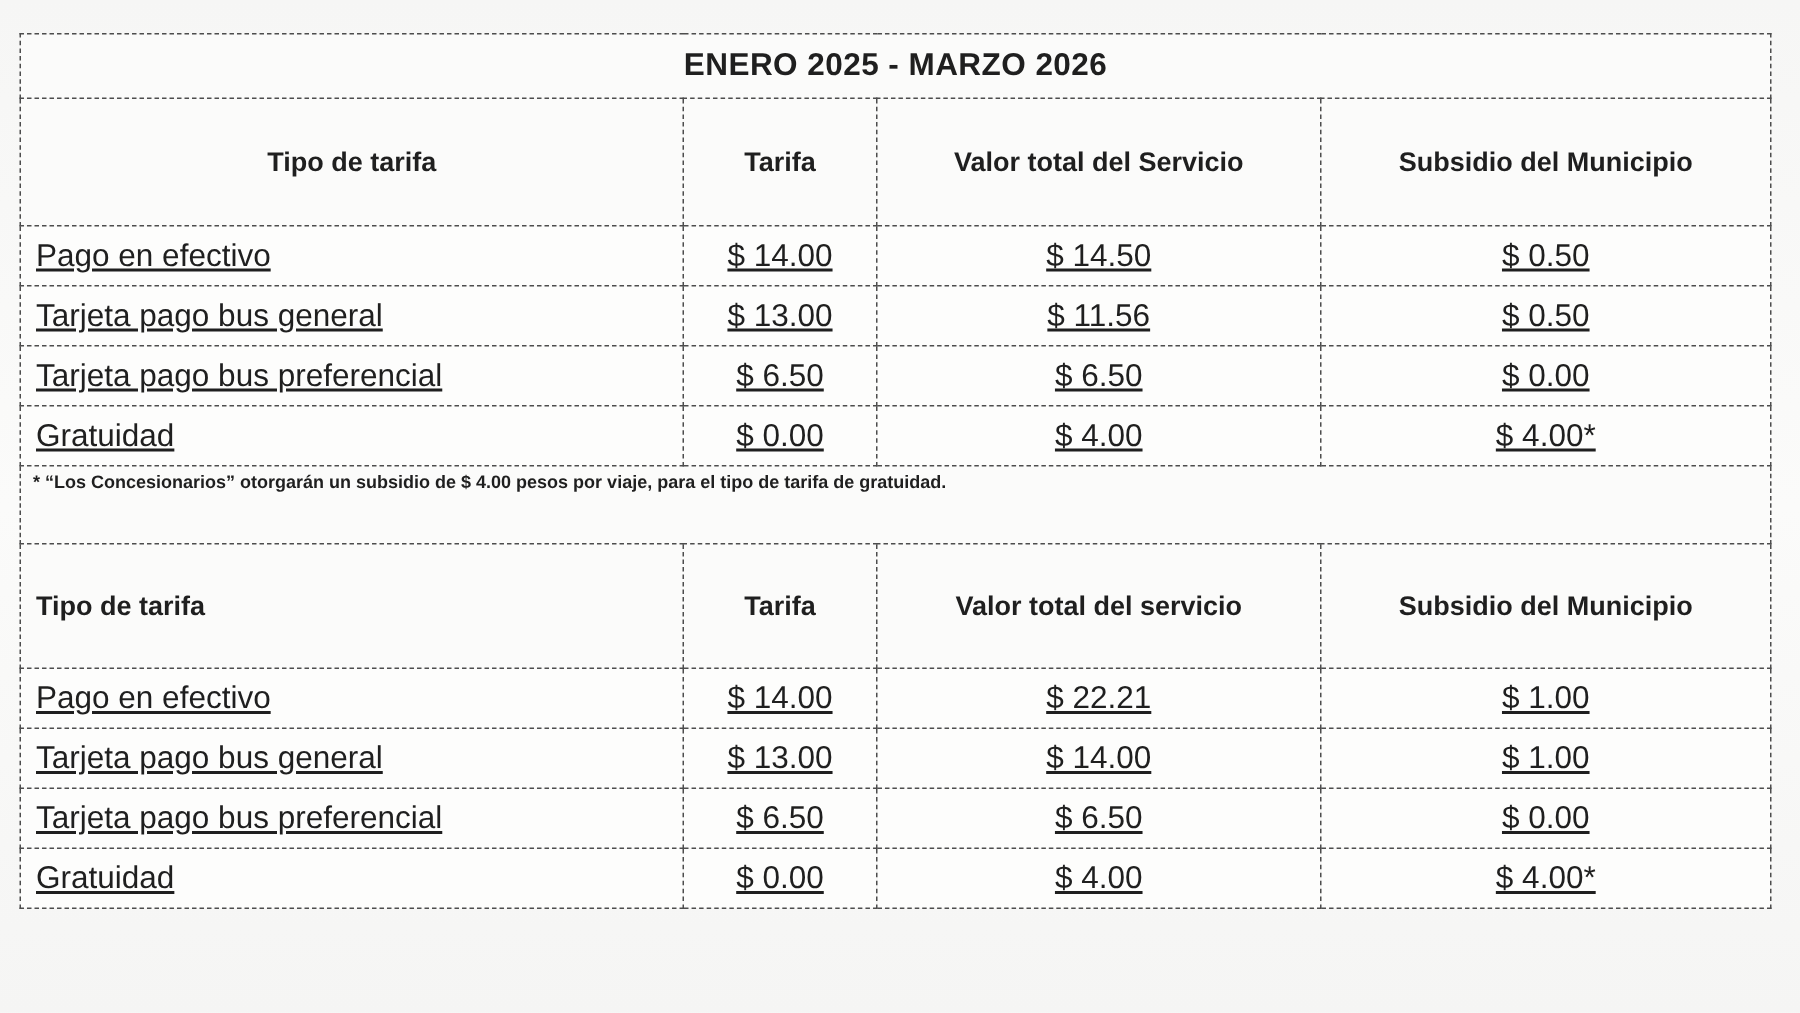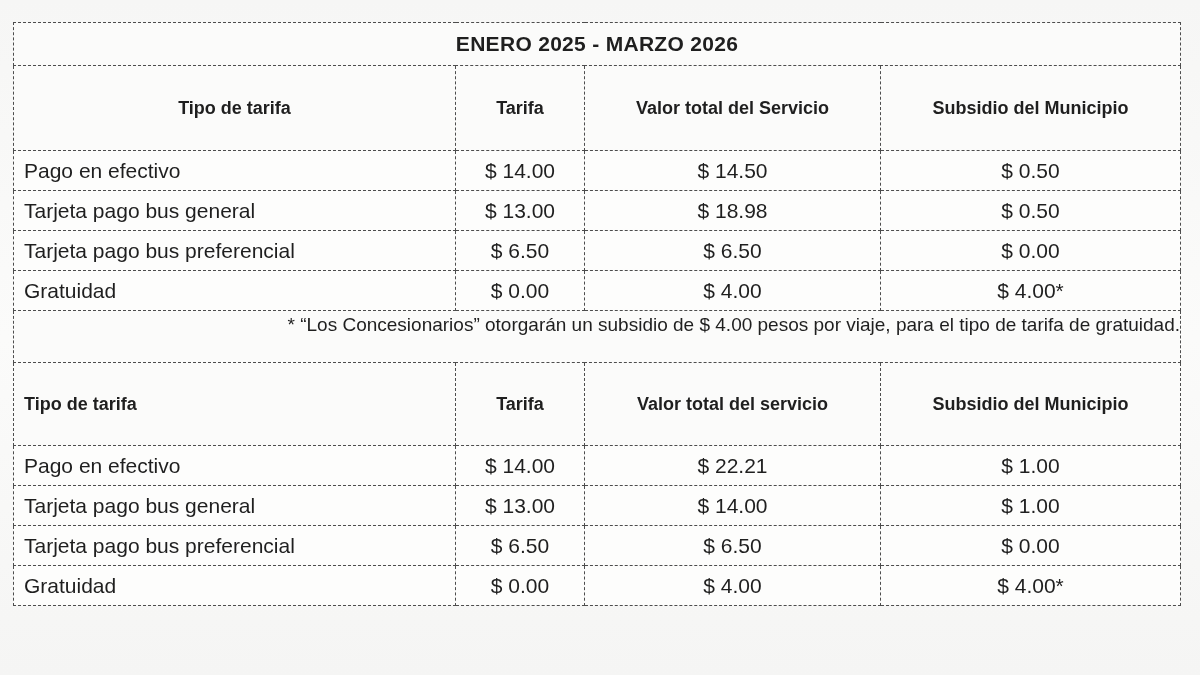--- a/index.html
+++ b/index.html
@@ -43,26 +43,26 @@
     letter-spacing: 0.3px;
     background: #fbfbfa;
   }
   td.hdr {
     font-size: 18px;
     font-weight: 700;
     text-align: center;
     background: #fbfbfa;
   }
   td.hdr.left { text-align: left; padding-left: 10px; }
-  td.cell { font-size: 21px; text-align: center; }
+  td.cell { font-size: 21px; text-align: center; text-decoration: underline; }
   td.cell.left { text-align: left; padding-left: 10px; }
   td.footnote-cell {
-    font-size: 19px;
-    font-weight: 400;
-    text-align: right;
+    font-size: 12px;
+    font-weight: 700;
+    text-align: left;
     vertical-align: top;
     padding: 3px 0 0 8px;
     background: #fbfbfa;
   }
 </style>
 </head>
 <body>
 
 <div class="page">
   <table class="fare-table">
@@ -85,21 +85,21 @@
       </tr>
       <tr class="r-data">
         <td class="cell left">Pago en efectivo</td>
         <td class="cell">$ 14.00</td>
         <td class="cell">$ 14.50</td>
         <td class="cell">$ 0.50</td>
       </tr>
       <tr class="r-data">
         <td class="cell left">Tarjeta pago bus general</td>
         <td class="cell">$ 13.00</td>
-        <td class="cell">$ 18.98</td>
+        <td class="cell">$ 11.56</td>
         <td class="cell">$ 0.50</td>
       </tr>
       <tr class="r-data">
         <td class="cell left">Tarjeta pago bus preferencial</td>
         <td class="cell">$ 6.50</td>
         <td class="cell">$ 6.50</td>
         <td class="cell">$ 0.00</td>
       </tr>
       <tr class="r-data">
         <td class="cell left">Gratuidad</td>

